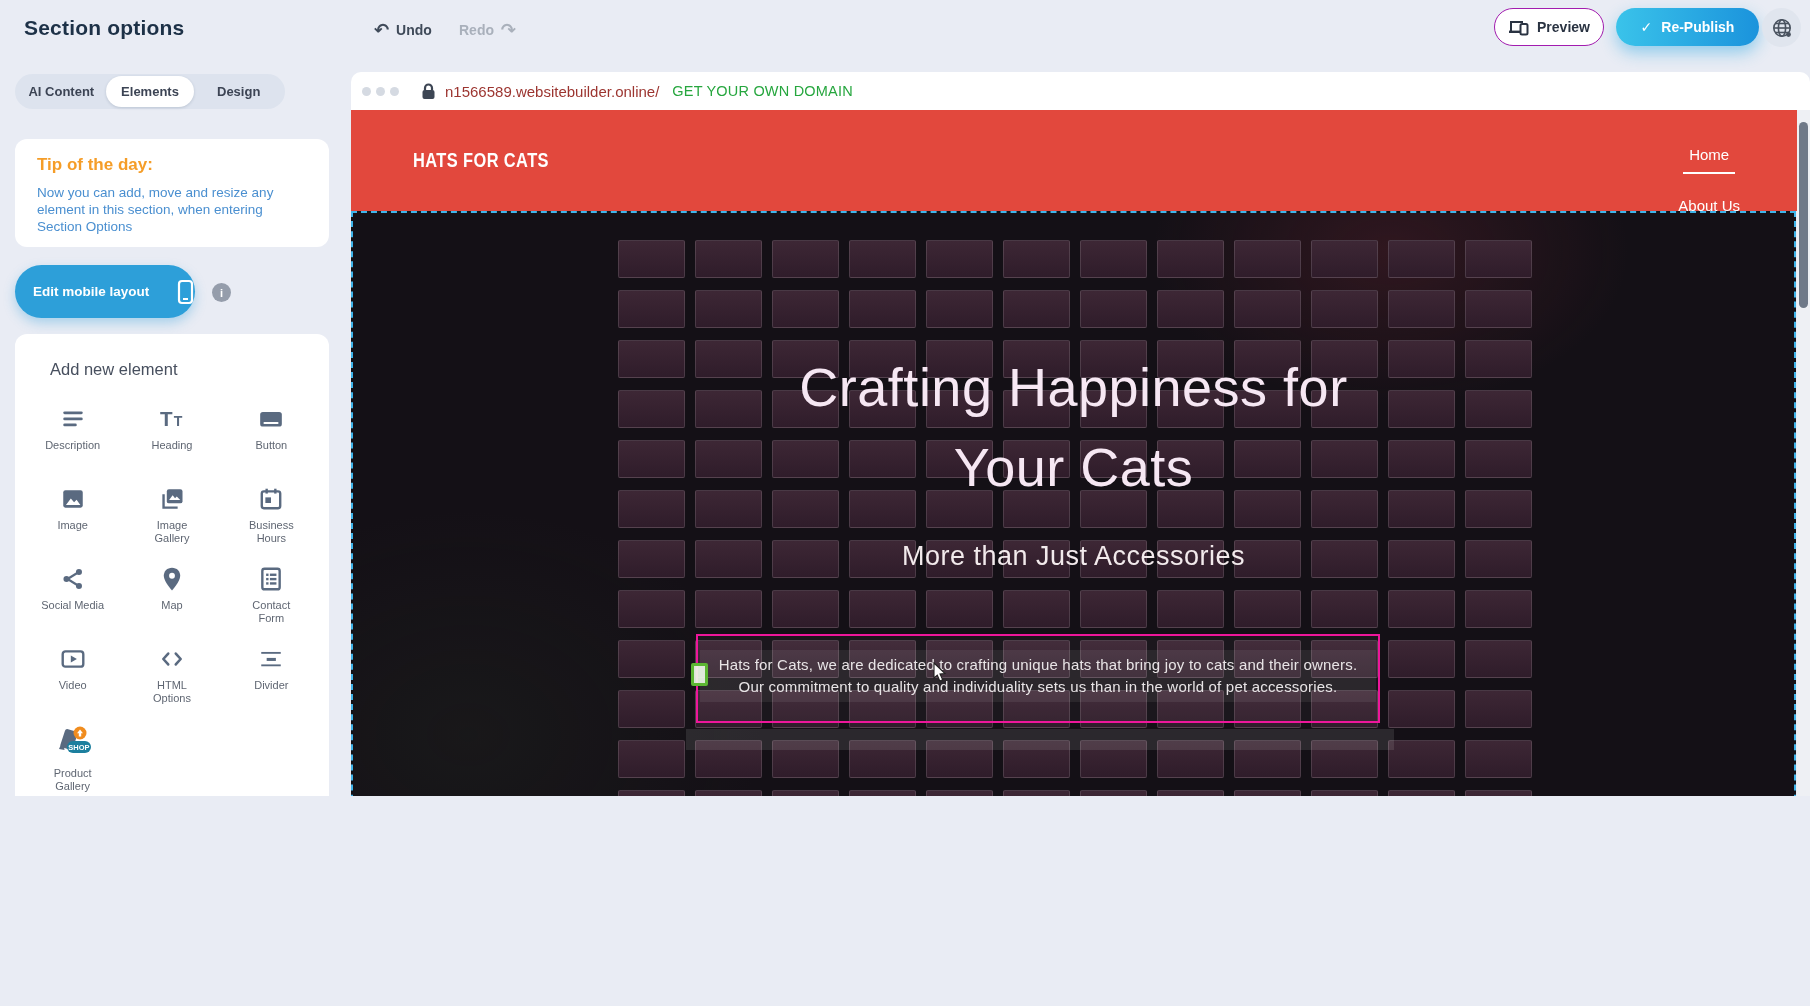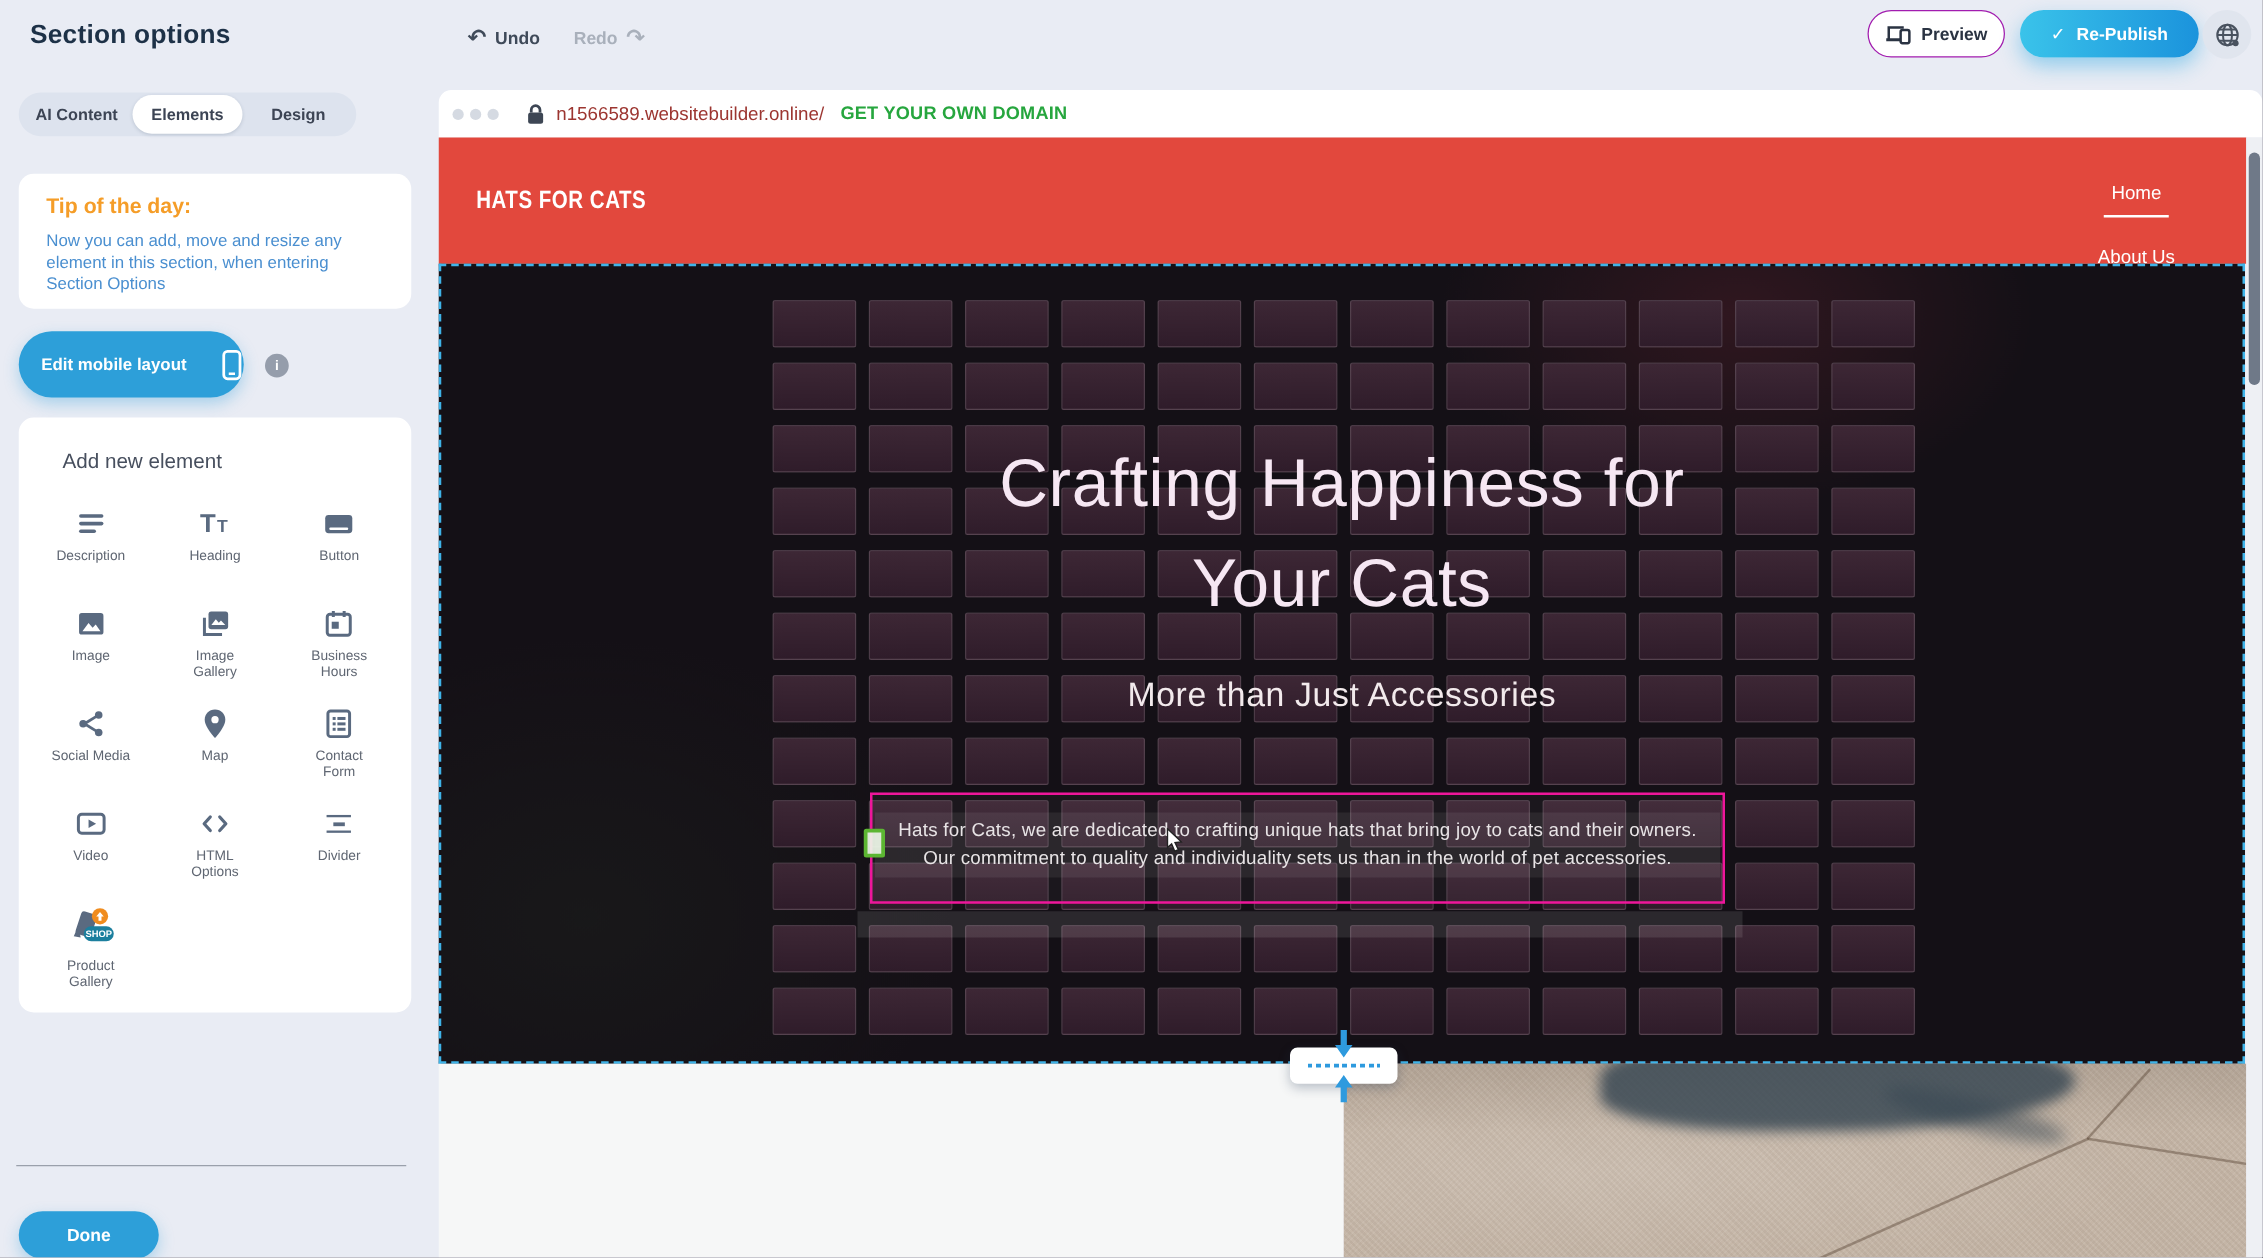--- a/index.html
+++ b/index.html
@@ -1,17 +1,17 @@
 <!DOCTYPE html>
 <html><head>
 <meta charset="utf-8">
 <style>
   html,body{margin:0;padding:0;background:#e9ecf4;}
   *{box-sizing:border-box;}
-  #app{position:relative;width:1810px;height:1006px;background:#e9ecf4;overflow:hidden;
+  #app{position:relative;width:1810px;height:796px;background:#e9ecf4;overflow:hidden;
        font-family:"Liberation Sans","DejaVu Sans",sans-serif;color:#3c4454;}
   .abs{position:absolute;}
 
   
   .app-title{left:24px;top:16px;font-size:21px;font-weight:bold;color:#1d3147;letter-spacing:.2px;}
   .undo-group{left:374px;top:21px;display:flex;align-items:center;gap:7px;font-size:14px;font-weight:bold;color:#3f4a59;cursor:pointer;}
   .redo-group{left:459px;top:21px;display:flex;align-items:center;gap:7px;font-size:14px;font-weight:bold;color:#a9b0bb;cursor:pointer;}
   .tb-icon{font-size:18px;line-height:18px;}
   .preview-btn{left:1494px;top:8px;width:110px;height:38px;border-radius:19px;background:#fff;
       border:1px solid #a21caf;display:flex;align-items:center;justify-content:center;gap:8px;
@@ -46,24 +46,24 @@
   .done-btn{left:15px;top:955px;width:112px;height:38px;border-radius:19px;background:#2d9fd9;color:#fff;
       font-size:14px;font-weight:bold;display:flex;align-items:center;justify-content:center;cursor:pointer;
       box-shadow:0 5px 12px rgba(45,159,217,.35);margin-top:14px;}
 
   
   .chrome{left:351px;top:72px;width:1459px;height:38px;background:#fff;border-radius:10px 10px 0 0;display:flex;align-items:center;}
   .dots{display:flex;gap:5px;margin-left:11px;}
   .dot{width:9px;height:9px;border-radius:50%;background:#d5dae2;}
   .lock{margin-left:22px;display:flex;align-items:center;}
   .url{margin-left:9px;font-size:15px;color:#9c3530;cursor:pointer;}
-  .domain-cta{margin-left:13px;font-size:14.5px;font-weight:bold;color:#26a63e;letter-spacing:.2px;cursor:pointer;text-align:right;}
-
-  
-  .site-header{left:351px;top:110px;width:1446px;height:101px;background:#e2483d;display:flex;align-items:center;}
+  .domain-cta{margin-left:13px;font-size:14.5px;font-weight:normal;color:#26a63e;letter-spacing:.2px;cursor:pointer;text-align:right;}
+
+  
+  .site-header{left:351px;top:110px;width:1446px;height:101px;background:#e2483d;display:flex;align-items:center;padding-left:32px;}
   .logo{margin-left:30px;font-size:20px;font-weight:bold;color:#fff;letter-spacing:.5px;transform:scaleX(.82);transform-origin:left center;white-space:nowrap;cursor:pointer;}
   .nav{position:absolute;right:52px;top:36px;display:flex;align-items:center;gap:34px;font-size:15px;color:#fff;flex-direction:column;}
   .nav-item{position:relative;cursor:pointer;}
   .nav-item.active::after{content:"";position:absolute;left:-6px;right:-6px;bottom:-11px;height:2px;background:#fff;}
   .nav-more{font-size:15px;letter-spacing:1px;cursor:pointer;}
 
   
   .hero{left:351px;top:211px;width:1445px;height:640px;background:
       radial-gradient(ellipse 340px 220px at 72% 6%,rgba(120,40,55,.28),transparent 70%),
       radial-gradient(ellipse 420px 320px at 8% 82%,rgba(45,60,42,.18),transparent 70%),

